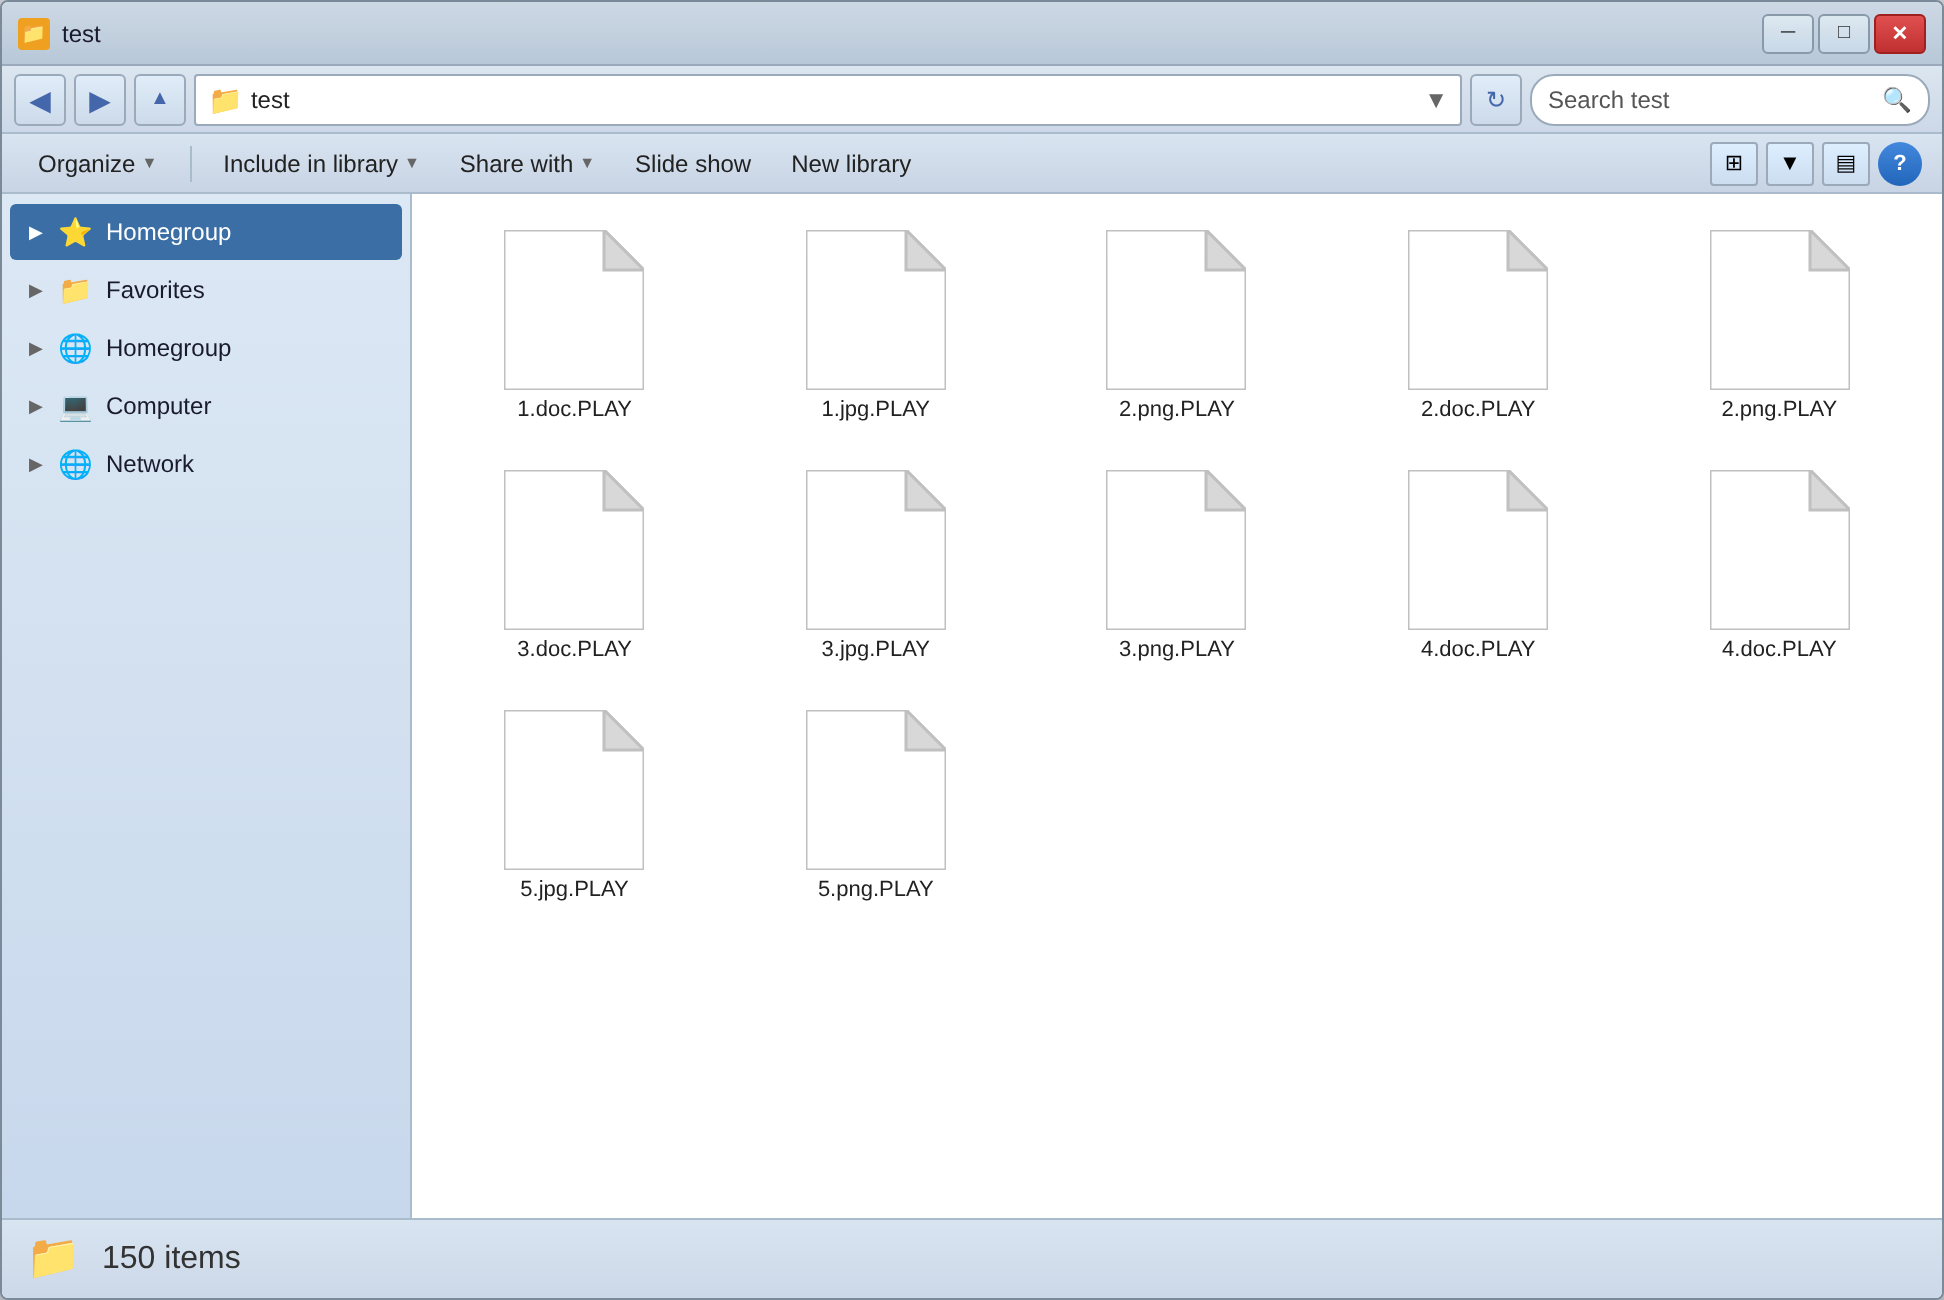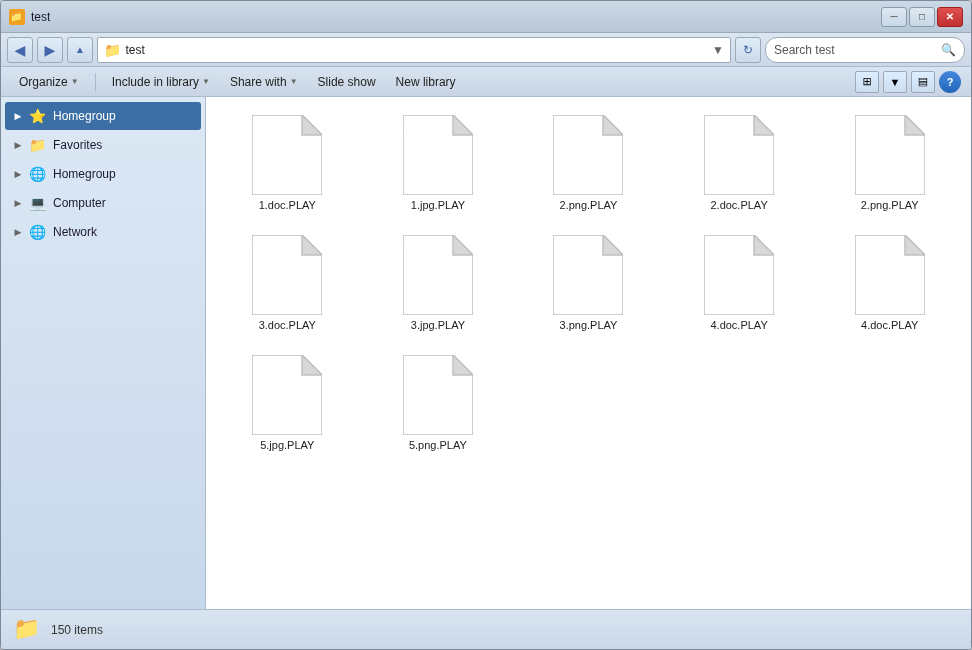--- a/index.html
+++ b/index.html
@@ -309,21 +309,21 @@
       align-items: center;
       padding: 0 12px;
       gap: 10px;
       flex-shrink: 0;
     }
     .status-folder-icon {
       width: 28px; height: 28px;
       font-size: 22px;
     }
     .status-text {
-      font-size: 12px;
+      font-size: 16px;
       color: #333;
     }
   </style>
 </head>
 <body>
 
 <div class="window">
 
   <div class="title-bar">
     <div class="title-bar-left">

